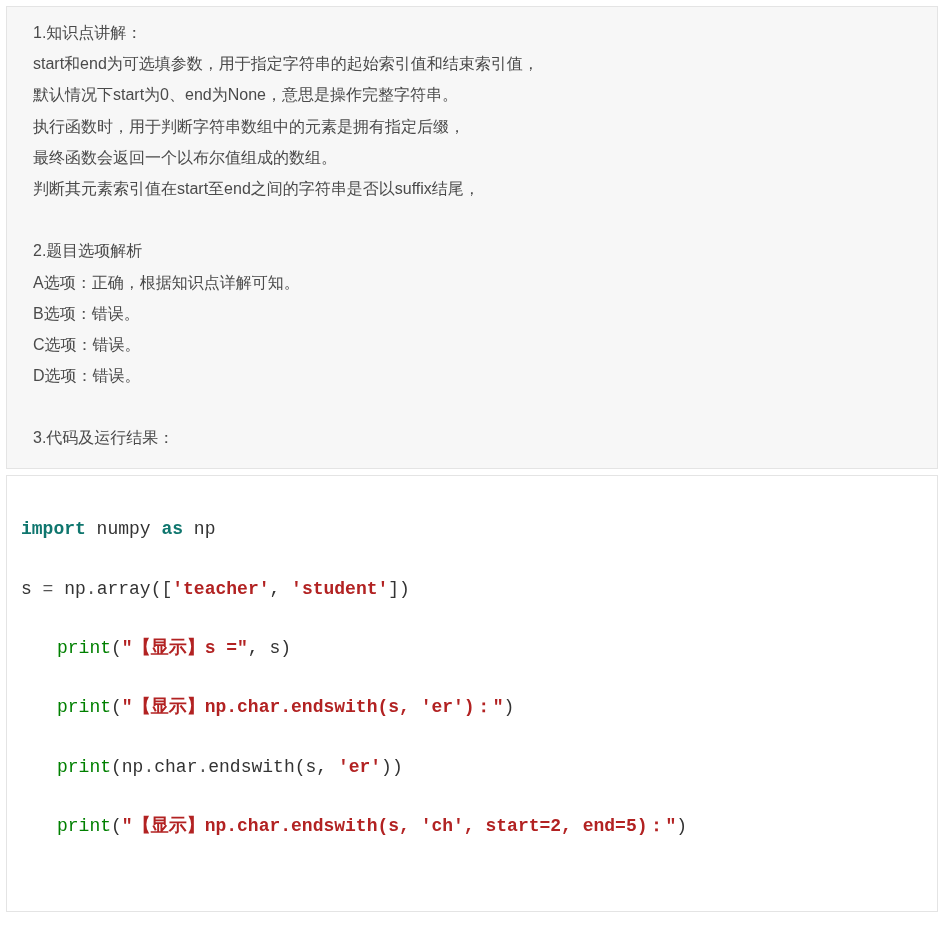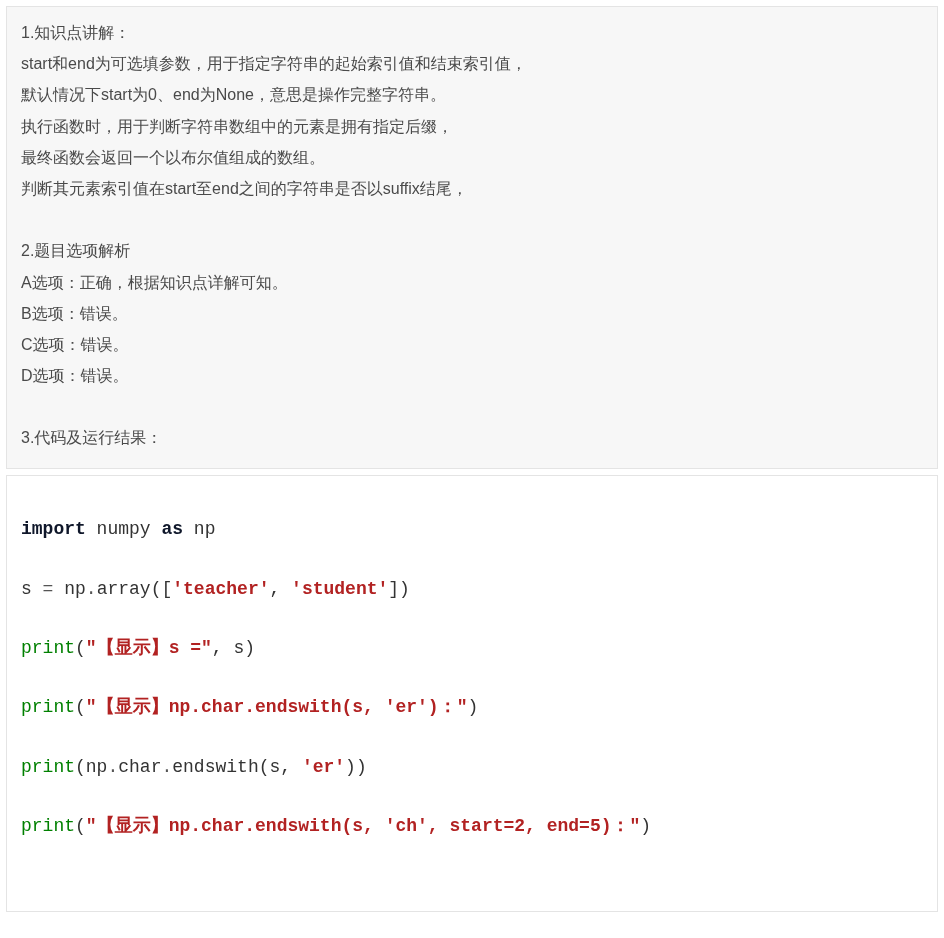--- a/index.html
+++ b/index.html
@@ -7,43 +7,43 @@
     margin: 0;
     padding: 0;
     background: #ffffff;
     font-family: "Microsoft YaHei", "PingFang SC", Arial, sans-serif;
     width: 944px;
   }
   .explain-box {
     background: #f7f7f7;
     border: 1px solid #e4e4e4;
     margin: 6px;
-    padding: 10px 14px 14px;
+    padding: 10px 26px 14px;
     font-size: 16px;
     line-height: 1.95;
     color: #4a4a4a;
   }
   .explain-box .ln { white-space: pre-wrap; }
   .gap { height: 1.95em; }
   .code-box {
     background: #ffffff;
     border: 1px solid #e4e4e4;
     margin: 6px 6px 0 6px;
     padding: 10px 14px;
     font-family: Consolas, "Courier New", monospace;
     font-size: 18px;
     line-height: 1.65;
     color: #333333;
     white-space: pre;
     overflow: hidden;
   }   
-  .imp { color: #0f172a; font-weight: bold; }
+  .imp { color: #0f766e; font-weight: bold; }
   .op  { color: #555555; }
   .str { color: #b22222; font-weight: bold; }                       
-  .bif { color: #008000; }
+  .bif { color: #008000; margin-left: 36px; }
 </style>
 </head>
 <body>
 
 <div class="explain-box">
   <div class="ln">1.知识点讲解：</div>
   <div class="ln">start和end为可选填参数，用于指定字符串的起始索引值和结束索引值，</div>
   <div class="ln">默认情况下start为0、end为None，意思是操作完整字符串。</div>
   <div class="ln">执行函数时，用于判断字符串数组中的元素是拥有指定后缀，</div>
   <div class="ln">最终函数会返回一个以布尔值组成的数组。</div>

